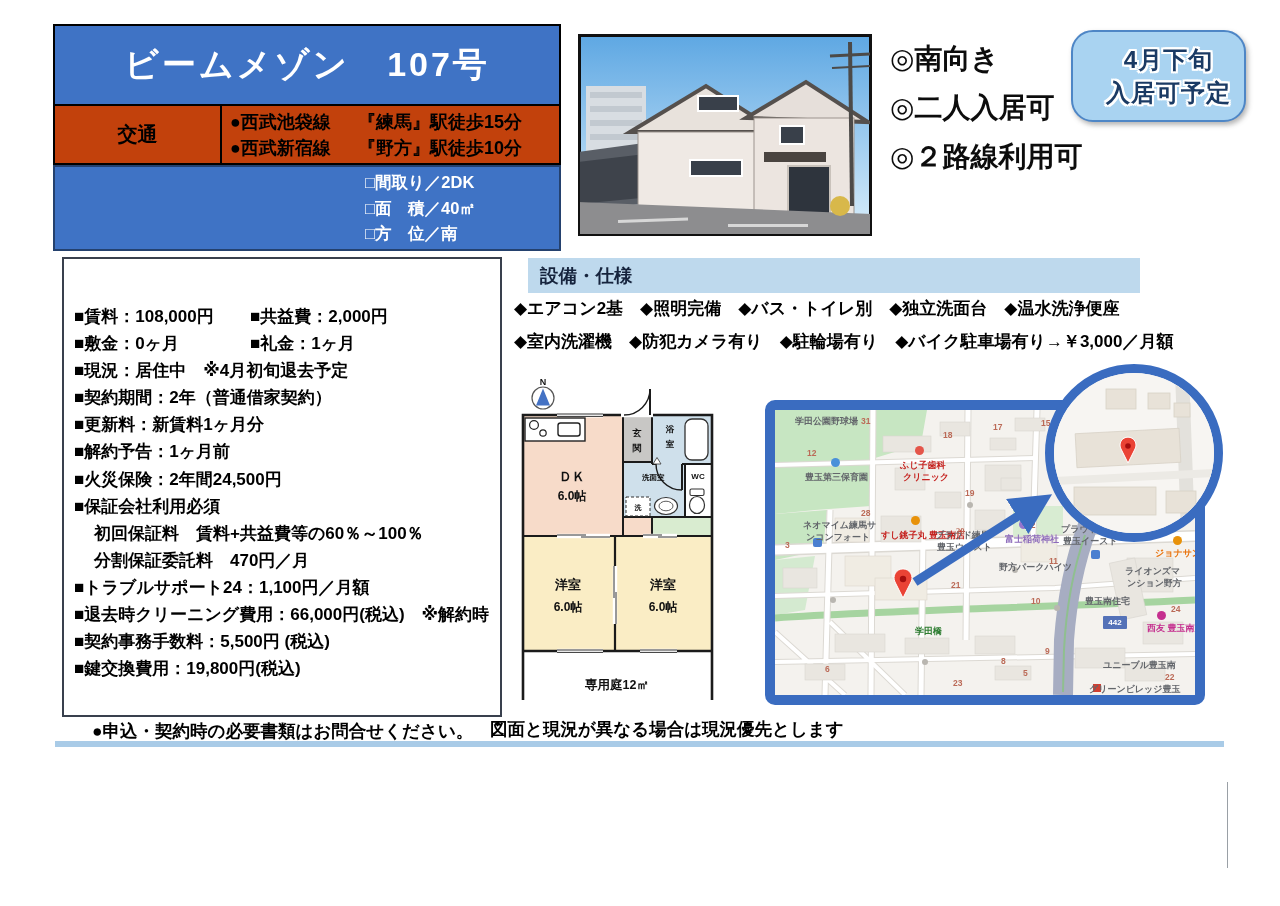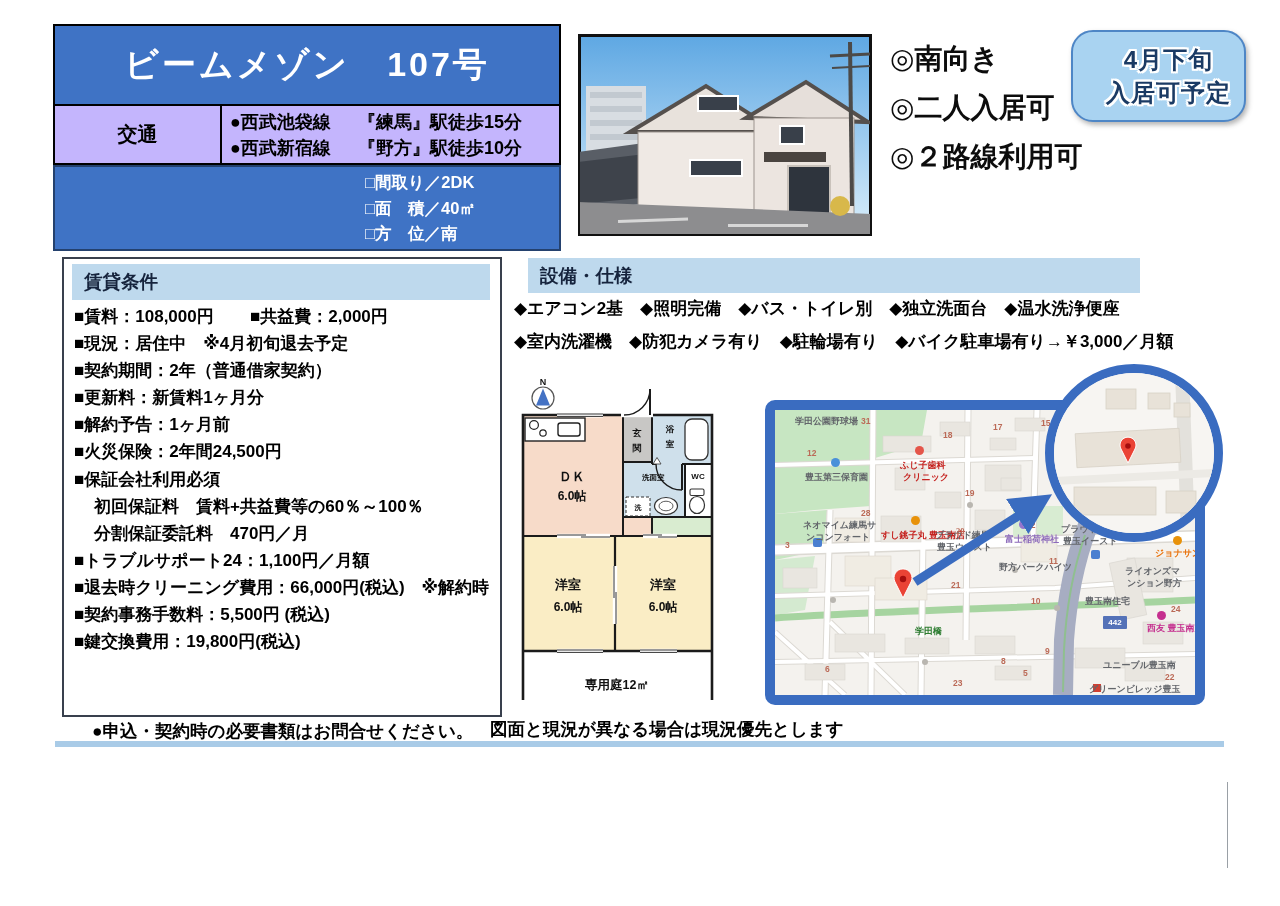--- a/index.html
+++ b/index.html
@@ -1,21 +1,21 @@
 <!DOCTYPE html>
 <html><head>
 <meta charset="utf-8">
 <style>
   html,body{margin:0;padding:0;background:#fff;}
   .page{position:relative;width:1280px;height:906px;background:#fff;overflow:hidden;
         font-family:"Liberation Sans","DejaVu Sans",sans-serif;color:#000;}
   .abs{position:absolute;}
 
   
-  .title-table{left:53px;top:24px;width:504px;border:2px solid #000;background:#c4b5fd;}
+  .title-table{left:53px;top:24px;width:504px;border:2px solid #000;background:#c2410c;}
   .title-row{height:78px;background:#3f73c5;display:flex;align-items:center;justify-content:center;
              border-bottom:2px solid #000;}
   .title-row h1{margin:0;font-size:34px;font-weight:bold;color:#fff;letter-spacing:3px;}
   .access-row{display:flex;height:57px;}
   .access-cell-label{width:165px;border-right:2px solid #000;display:flex;align-items:center;justify-content:center;
                      font-size:20px;font-weight:bold;}
   .access-cell-lines{flex:1;display:flex;flex-direction:column;justify-content:center;padding-left:8px;}
   .access-line{display:flex;font-size:18px;font-weight:bold;line-height:26px;}
   .access-line .rail{width:128px;}
   .details-box{left:53px;top:165px;width:504px;height:82px;background:#3f73c5;border:2px solid #24416e;
@@ -143,23 +143,23 @@
     <div class="feature-item">◎二人入居可</div>
     <div class="feature-item">◎２路線利用可</div>
   </div>
 
   <div class="abs badge">
     <div>4月下旬</div>
     <div>入居可予定</div>
   </div>
 
   <div class="abs rental-box">
-    <div class="band rental-band">賃貸条件</div>
     <div class="rental-rows">
       <div class="r-row"><span class="r-a2">■賃料：108,000円</span><span>■共益費：2,000円</span></div>
+      <div class="r-row"><span class="r-a2">■敷金：0ヶ月</span><span>■礼金：1ヶ月</span></div>
       <div class="r-row">■現況：居住中　※4月初旬退去予定</div>
       <div class="r-row">■契約期間：2年（普通借家契約）</div>
       <div class="r-row">■更新料：新賃料1ヶ月分</div>
       <div class="r-row">■解約予告：1ヶ月前</div>
       <div class="r-row">■火災保険：2年間24,500円</div>
       <div class="r-row">■保証会社利用必須</div>
       <div class="r-row r-indent">初回保証料　賃料+共益費等の60％～100％</div>
       <div class="r-row r-indent">分割保証委託料　470円／月</div>
       <div class="r-row">■トラブルサポート24：1,100円／月額</div>
       <div class="r-row">■退去時クリーニング費用：66,000円(税込)　※解約時</div>

